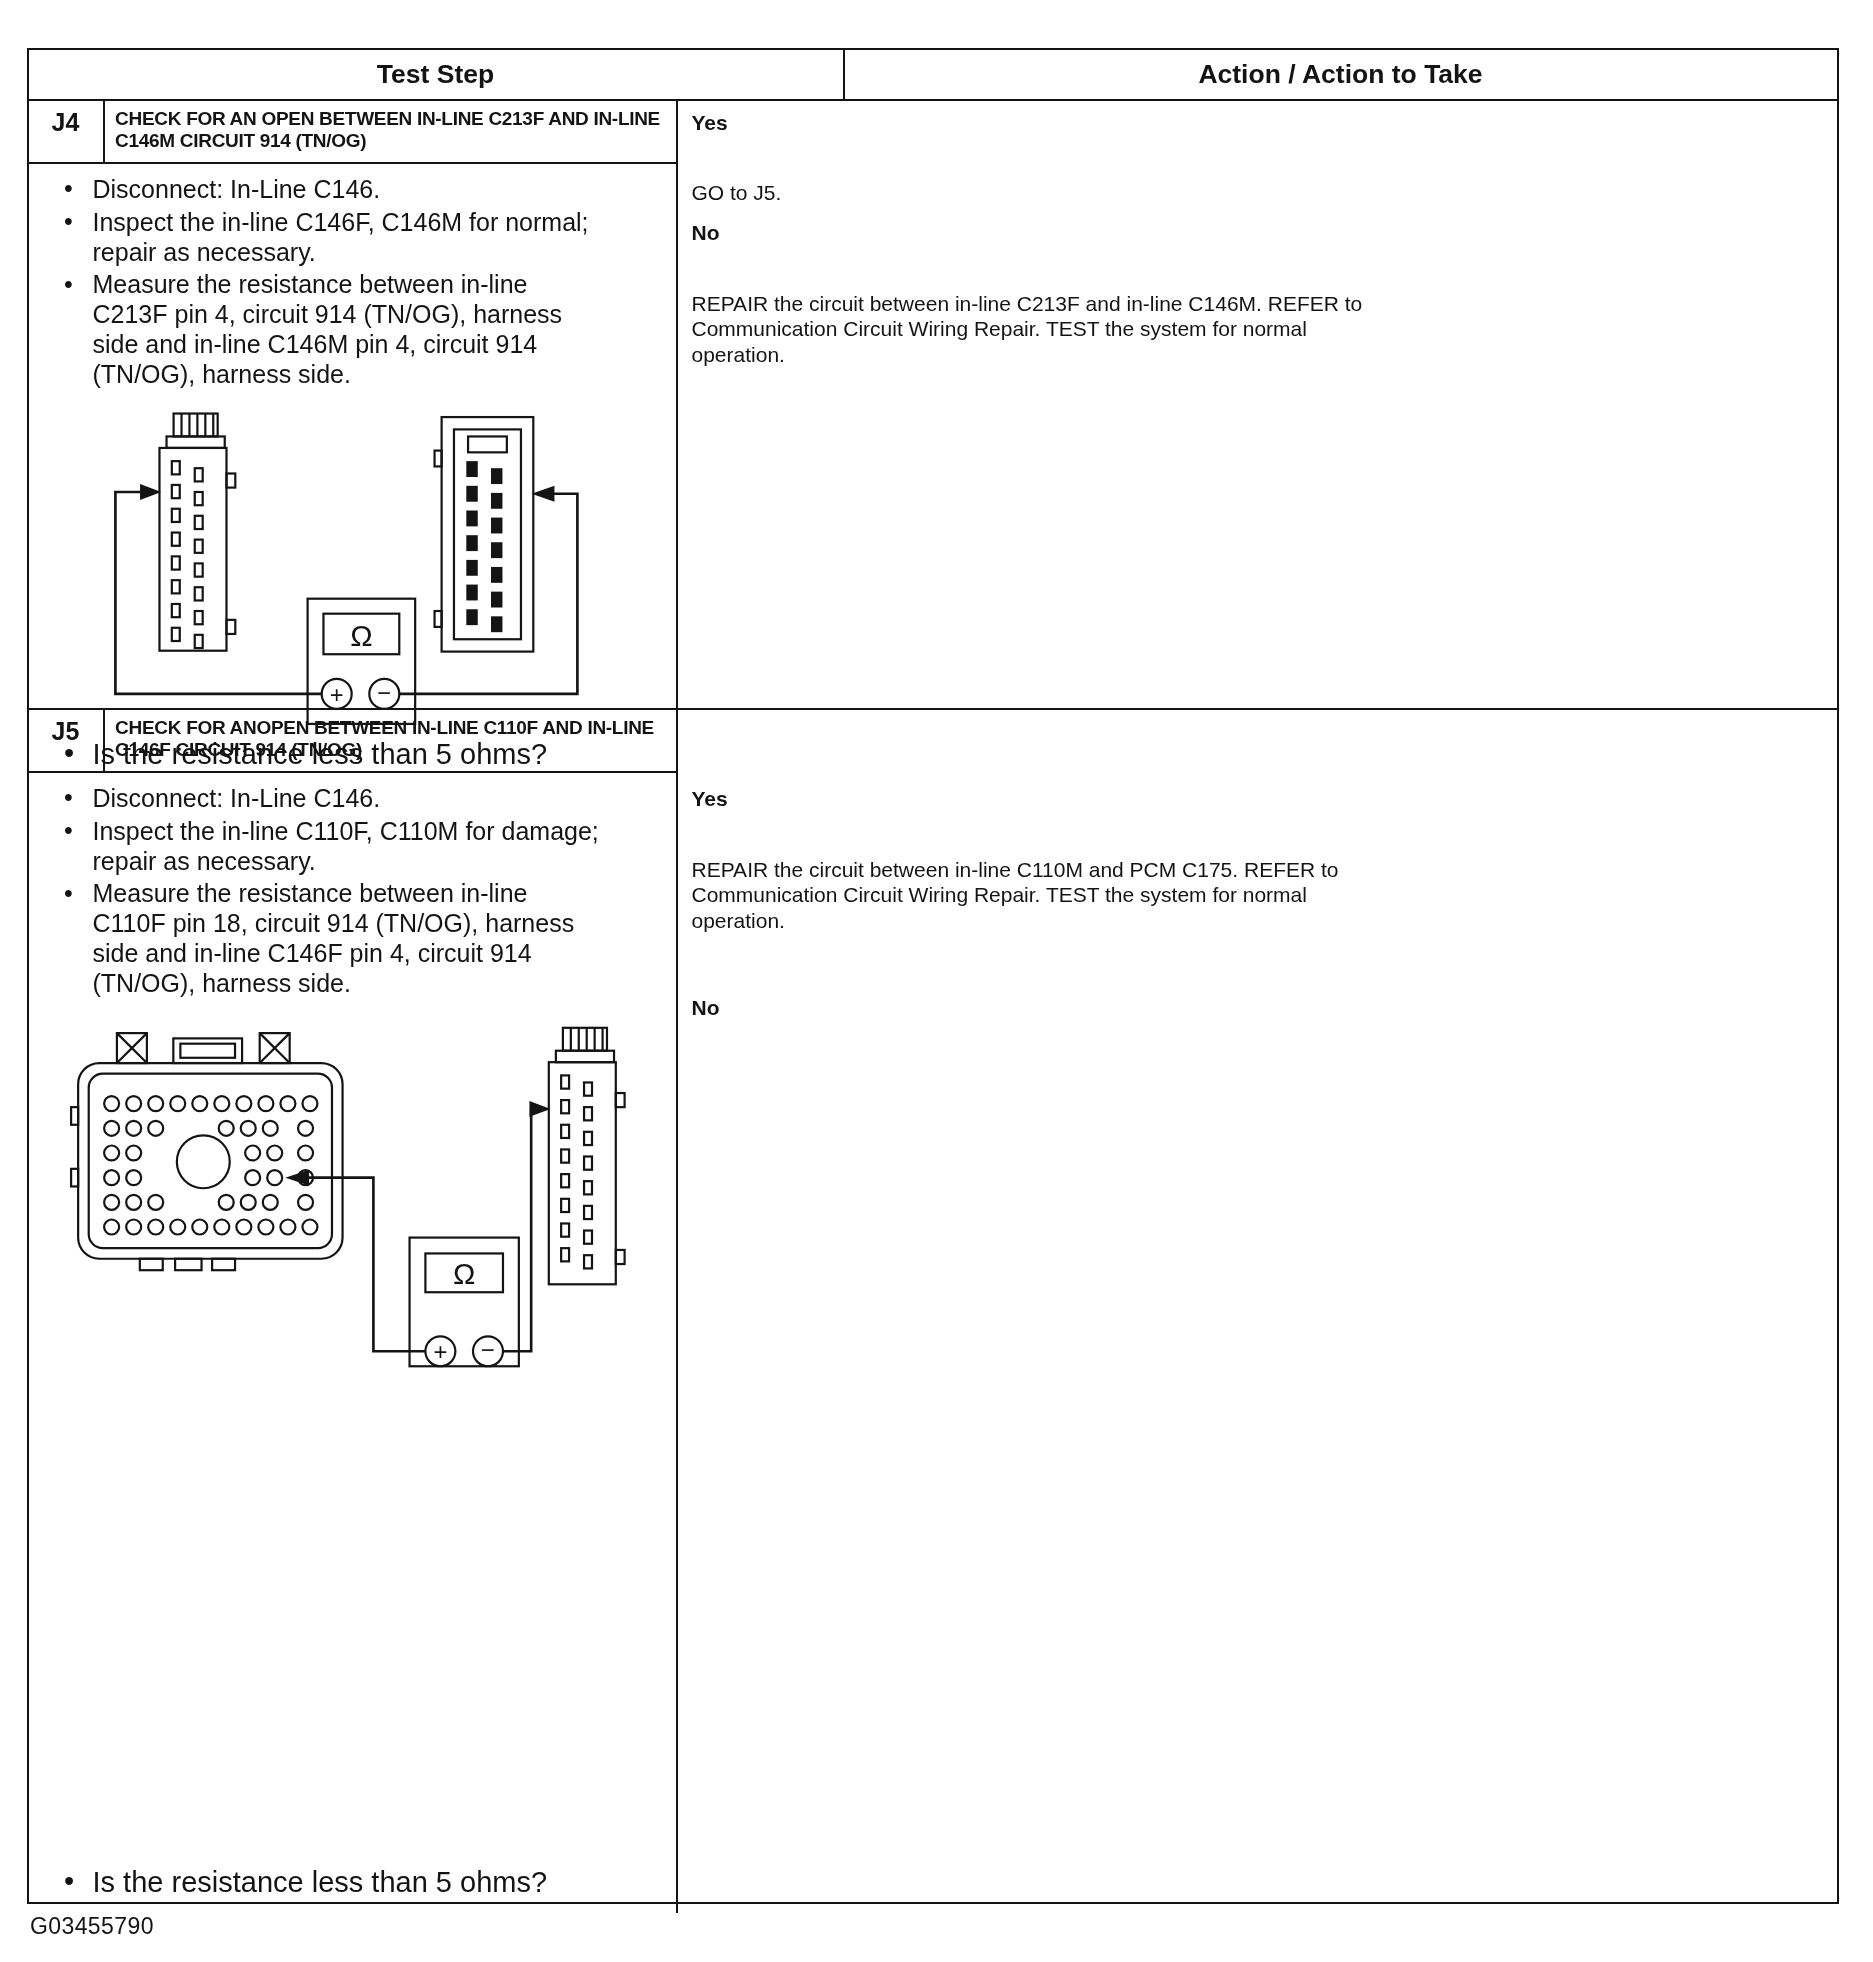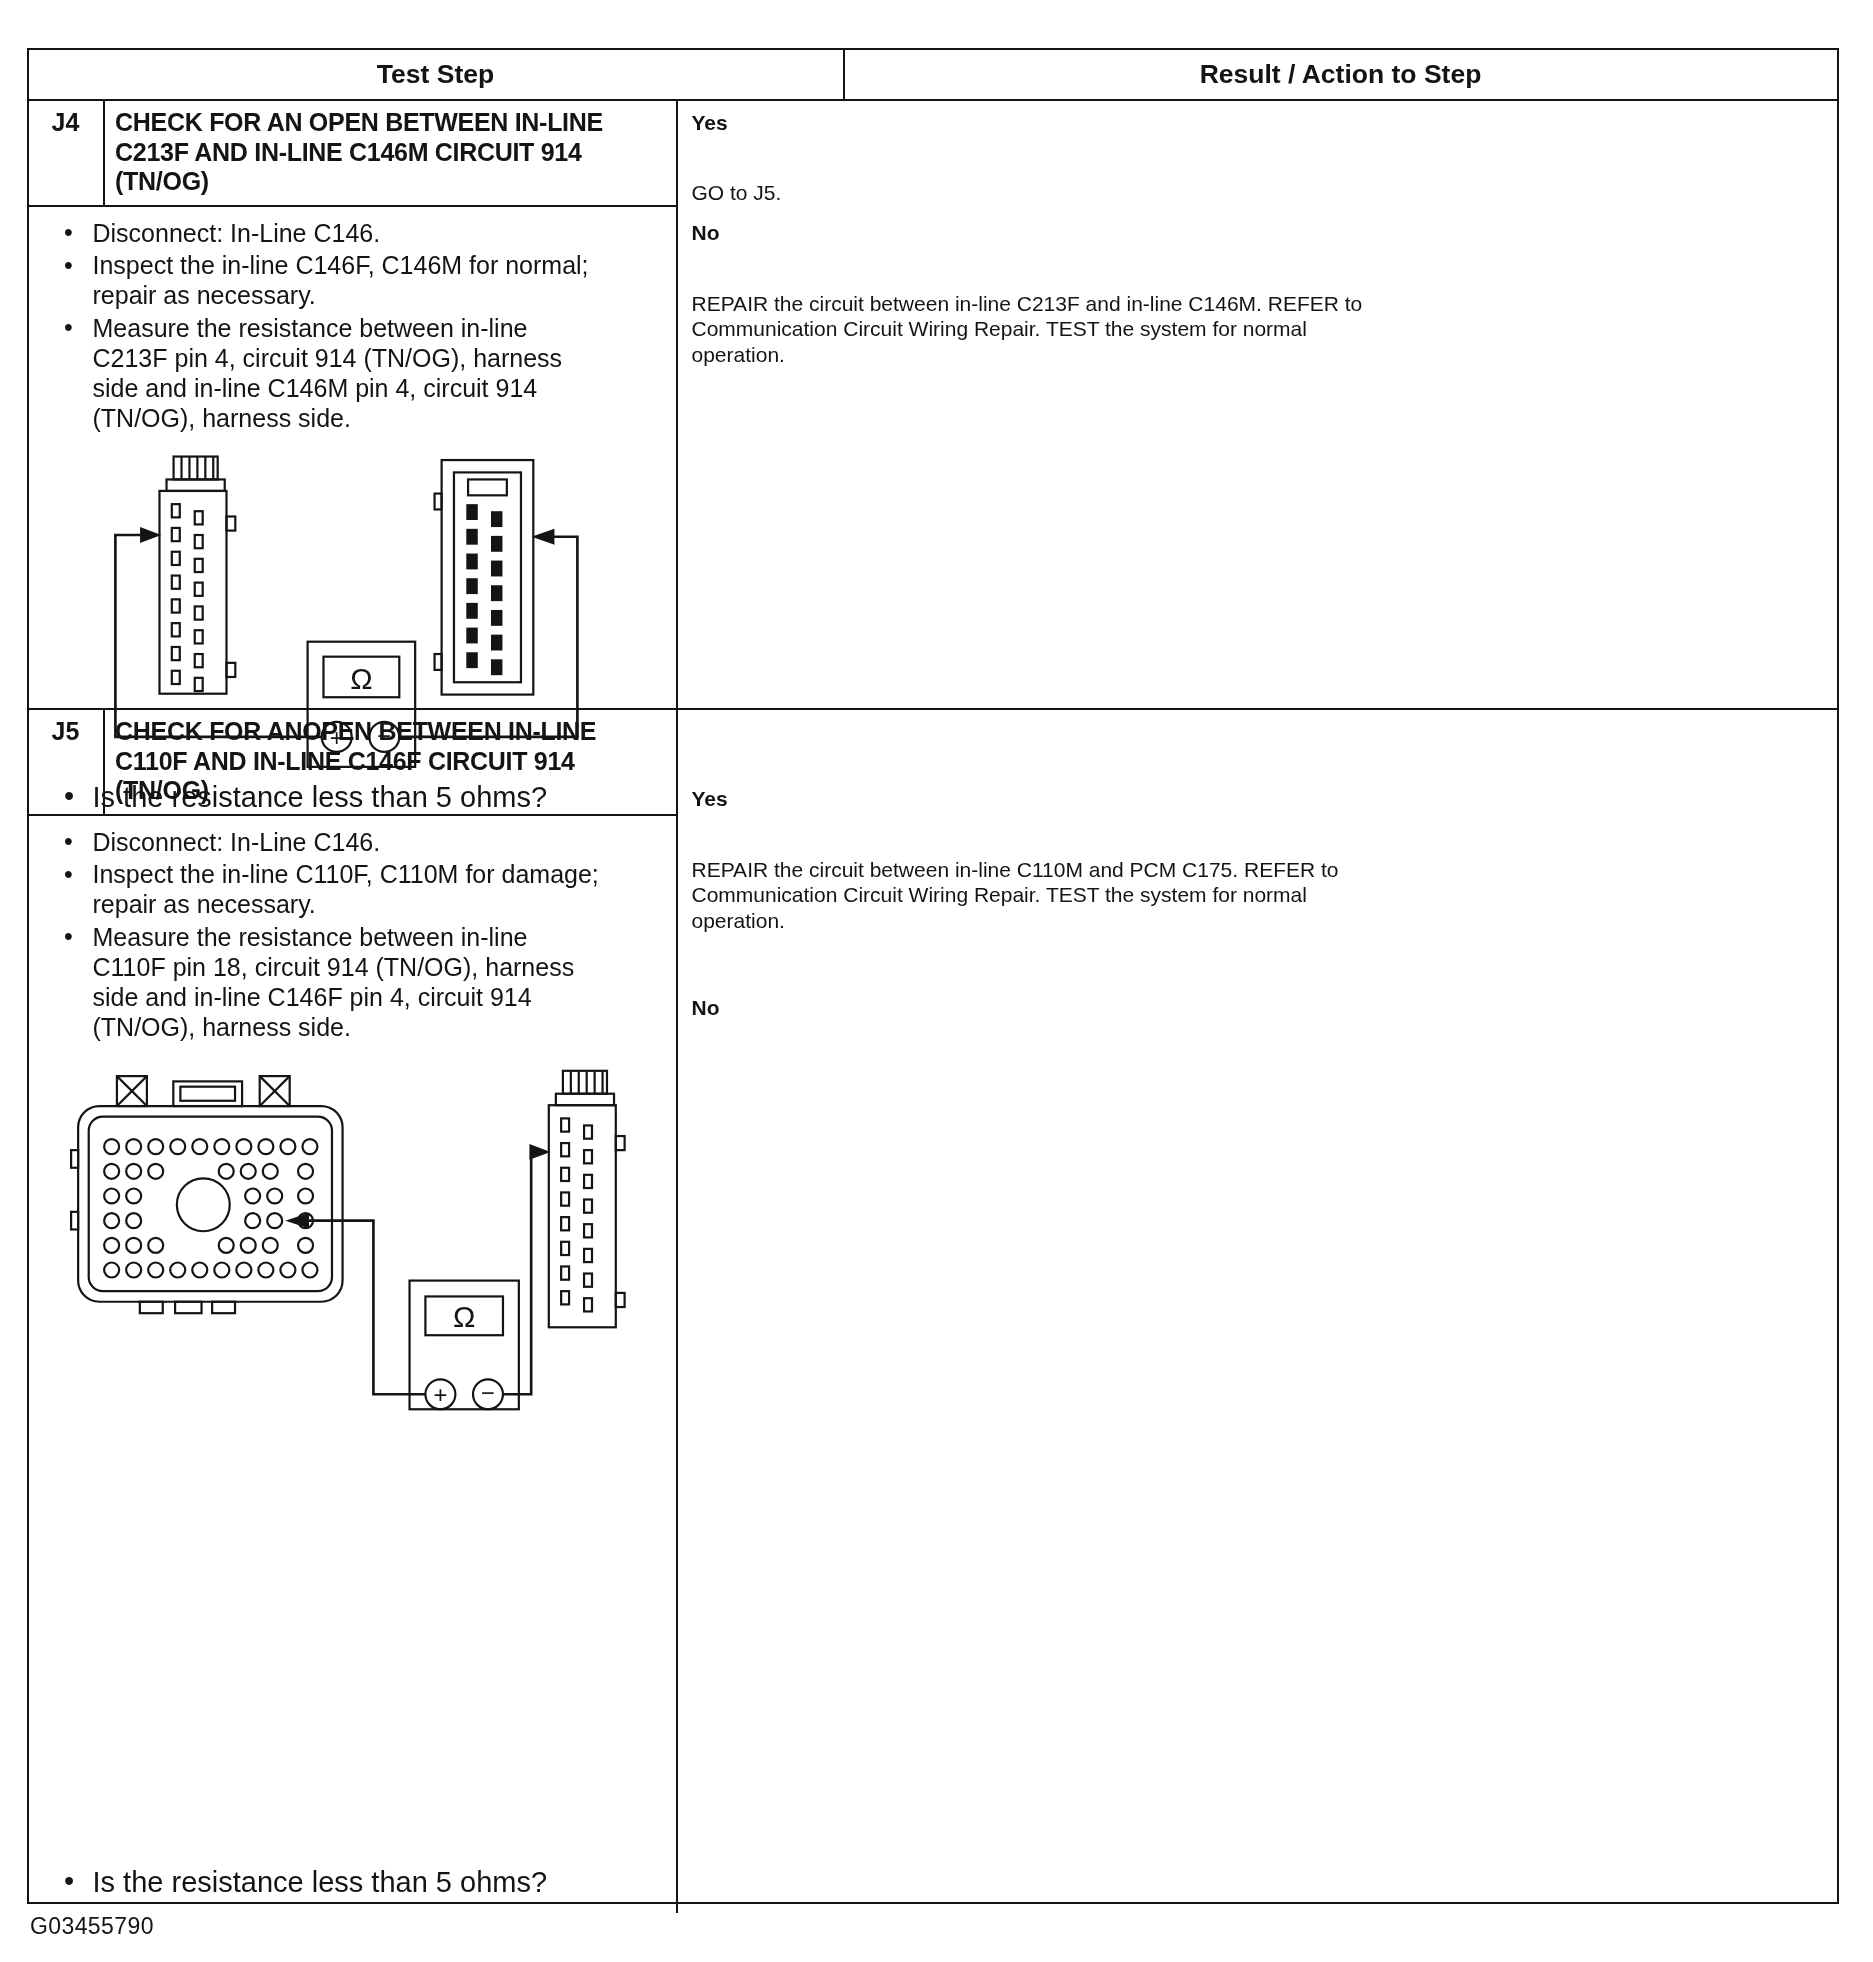--- a/index.html
+++ b/index.html
@@ -47,21 +47,21 @@
     width: 76px;
     border-right: 2.6px solid #141414;
     font-weight: 700;
     font-size: 25px;
     padding-top: 7px;
     text-align: center;
   }
   .title-cell {
     flex: 1;
     font-weight: 700;
-    font-size: 25px;
+    font-size: 19px;
     line-height: 1.18;
     padding: 7px 12.4px 8.8px 10.6px;
     letter-spacing: -0.3px;
   }
   .step-body {
     flex: 1;
     display: flex;
     flex-direction: column;
     padding: 10.6px 71px 14px 23px;
   }
@@ -97,21 +97,21 @@
   }
 </style>
 </head>
 <body>
 
 <div class="page">
   <div class="doc-table">
 
     <div class="header-row">
       <div class="hcell left">Test Step</div>
-      <div class="hcell right">Result / Action to Step</div>
+      <div class="hcell right">Action / Action to Take</div>
     </div>
 
     <div class="trow j4">
       <div class="cell-step">
         <div class="title-bar">
           <div class="id-cell">J4</div>
           <div class="title-cell">CHECK FOR AN OPEN BETWEEN IN-LINE C213F AND IN-LINE C146M CIRCUIT 914 (TN/OG)</div>
         </div>
         <div class="step-body">
           <ul class="bullets">

